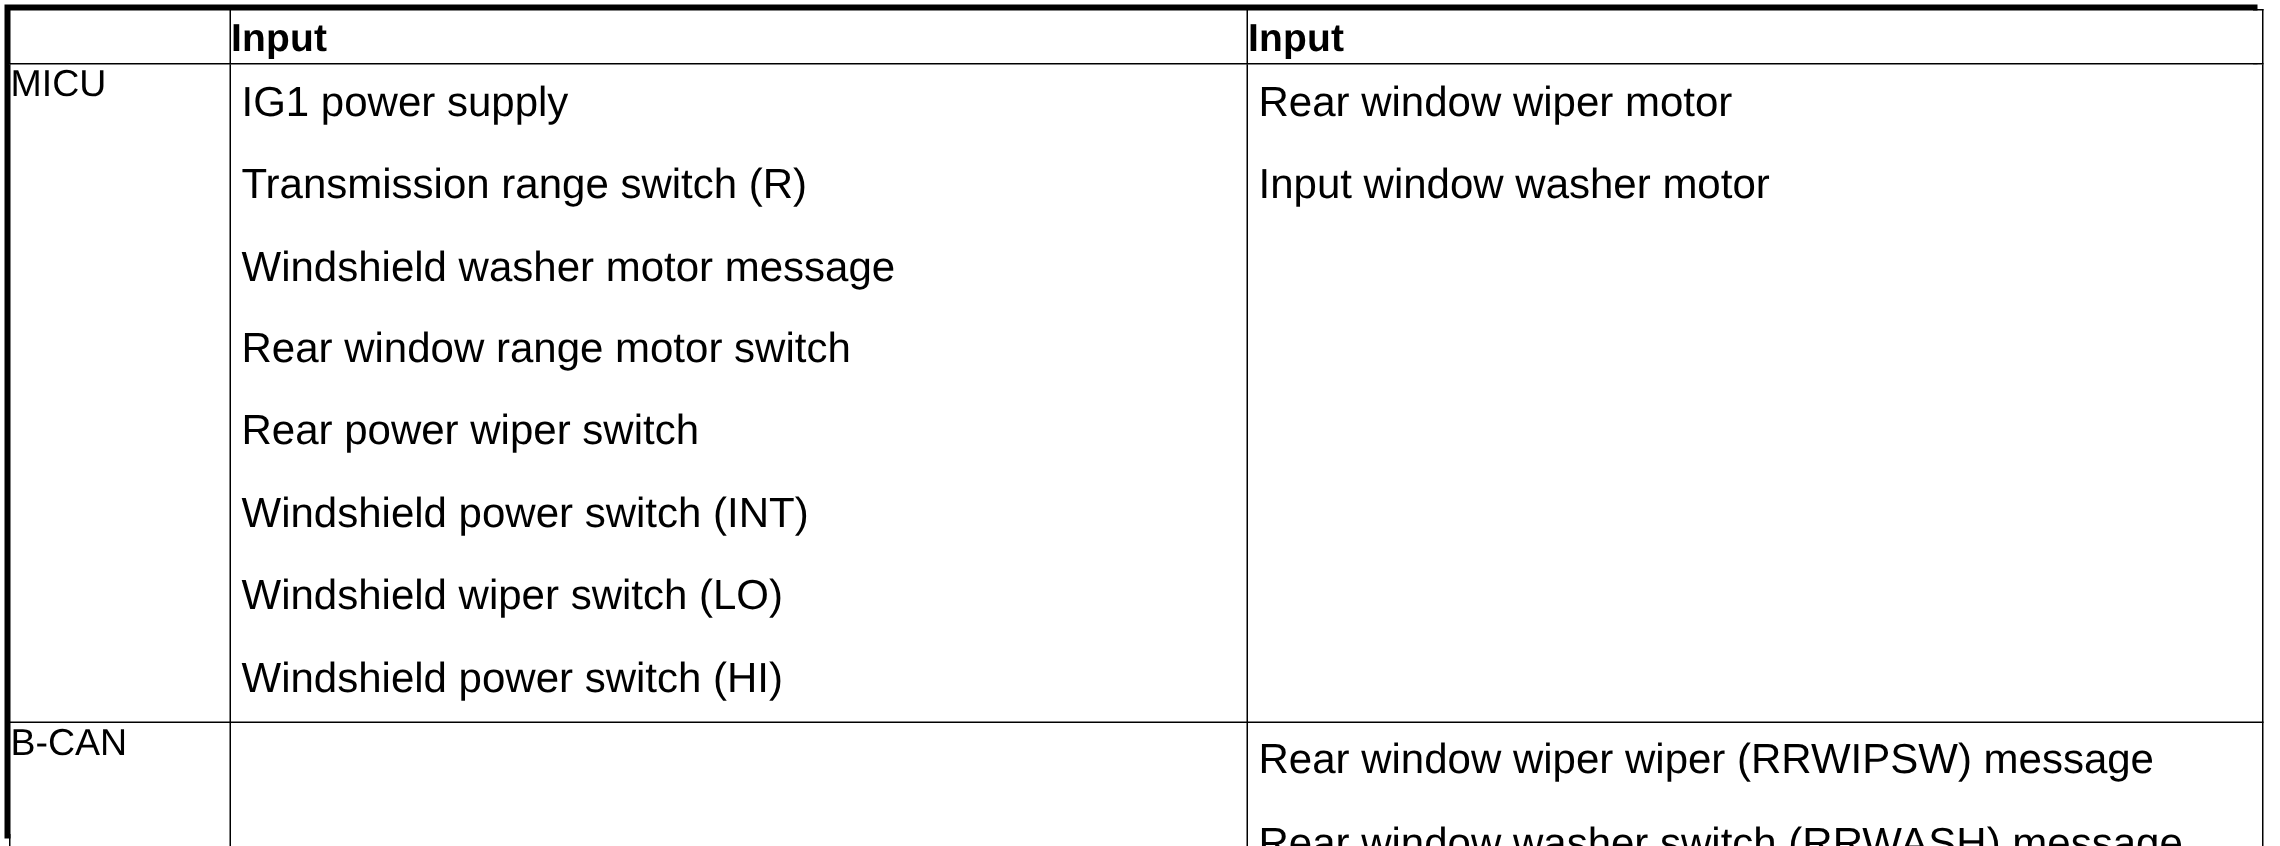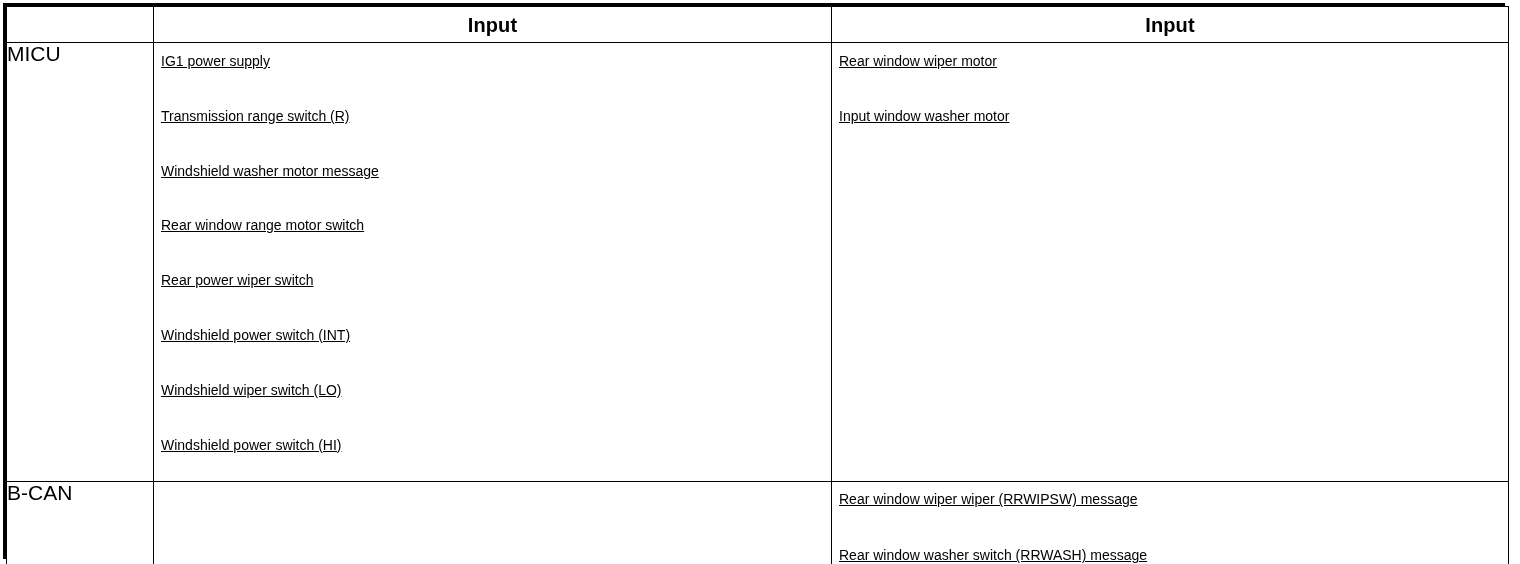--- a/index.html
+++ b/index.html
@@ -42,56 +42,55 @@
   }
 
   
   col.c-module { width: 147px; }
   col.c-input  { width: 678px; }
   col.c-output { width: 677px; }
 
   
   tr.header-row th {
     height: 35px;
-    text-align: center;
+    text-align: left;
     vertical-align: middle;
-    font-size: 20px;
+    font-size: 26px;
     font-weight: bold;
     line-height: 1;
     letter-spacing: 0.1px;
   }
   th.blank-head { border-top: none; border-left: none; }
   tr.header-row th.blank-head { background: #ffffff; }
 
   
   td.module-cell {
-    font-size: 21px;
+    font-size: 25px;
     padding: 11px 0 0 4px;
     line-height: 1.05;
     white-space: nowrap;
     margin-top: 44px;
   }
 
   td.list-cell {
     padding: 0;
   }
 
   ul.item-list {
     list-style: none;
     margin: 0;
     padding: 0;
   }
   ul.item-list li {
-    font-size: 14px;
+    font-size: 28px;
     line-height: 1;
     height: 54.8px;
     padding: 11px 0 0 7px;
     box-sizing: border-box;
     white-space: nowrap;
-    text-decoration: underline;
   }
 
   
   tr.row-micu td { height: 422px; }
   tr.row-bcan td { height: 94px; }
 
   tr.row-bcan ul.item-list li:first-child { padding-top: 10px; }
 
   td.empty-cell { }
 </style>

